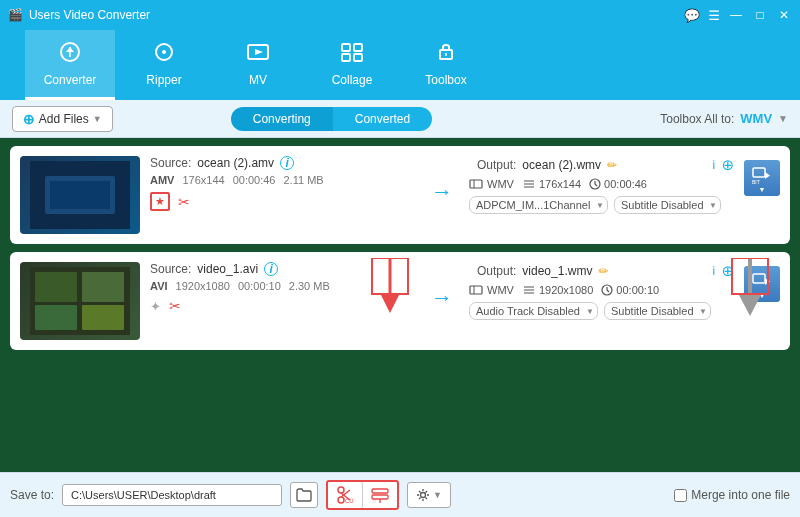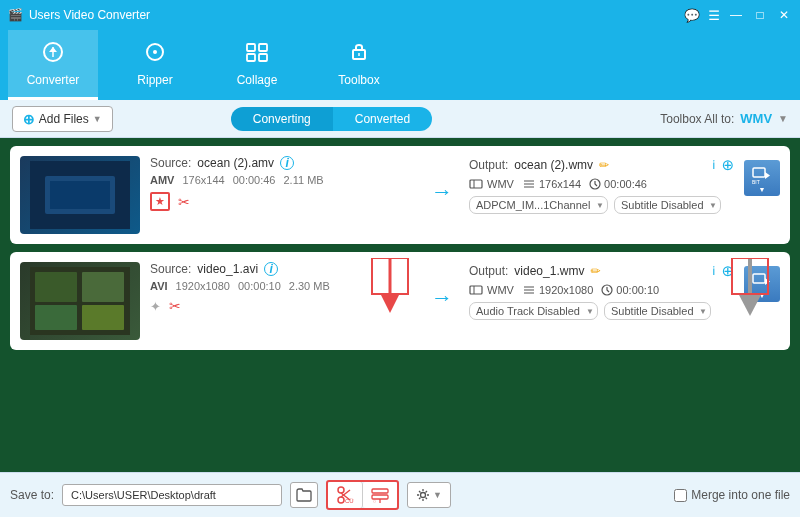--- a/index.html
+++ b/index.html
@@ -19,22 +19,22 @@
     .title-bar-controls { display: flex; gap: 8px; align-items: center; }
     .title-bar-btn { color: white; font-size: 12px; cursor: pointer; background: none; border: none; width: 16px; text-align: center; }
 
     
     .nav-bar {
       background: #1ab3e8;
       height: 70px;
       display: flex;
       align-items: flex-end;
       padding-bottom: 0;
-      padding-left: 8px;
-      gap: 12px;
+      padding-left: 25px;
+      gap: 4px;
     }
     .nav-item {
       display: flex;
       flex-direction: column;
       align-items: center;
       justify-content: center;
       width: 90px;
       height: 70px;
       color: white;
       cursor: pointer;
@@ -156,21 +156,21 @@
       display: flex;
       align-items: center;
       justify-content: center;
       padding: 0 6px;
       padding-top: 20px;
     }
     .arrow-right { color: #1ab3e8; font-size: 22px; }
 
     
     .output-info { flex: 1; min-width: 0; }
-    .output-row { display: flex; align-items: center; gap: 6px; color: #555; font-size: 12px; margin-bottom: 4px; }
+    .output-row { display: flex; align-items: center; gap: 6px; color: #555; font-size: 12px; margin-bottom: 4px; margin-left: 8px; }
     .output-name { color: #333; font-weight: 500; }
     .edit-icon { color: #f0a000; cursor: pointer; }
     .output-meta { display: flex; align-items: center; gap: 8px; color: #555; font-size: 11px; margin-bottom: 6px; }
     .output-selects { display: flex; gap: 6px; flex-wrap: wrap; }
     .small-select {
       border: 1px solid #ccc;
       border-radius: 7px;
       padding: 2px 6px;
       font-size: 11px;
       color: #555;
@@ -307,20 +307,29 @@
     <span>Converter</span>
   </div>
   <div class="nav-item">
     <span class="nav-icon">
       <svg width="24" height="22" viewBox="0 0 24 22">
           <circle cx="12" cy="11" r="8" fill="none" stroke="white" stroke-width="2"></circle>
           <circle cx="12" cy="11" r="2" fill="white"></circle>
         </svg>
     </span>
     <span>Ripper</span>
+  </div>
+  <div class="nav-item">
+    <span class="nav-icon">
+      <svg width="26" height="22" viewBox="0 0 26 22">
+          <rect x="3" y="4" width="20" height="14" rx="2" fill="none" stroke="white" stroke-width="2"></rect>
+          <path d="M10 8 l8 3 l-8 3 Z" fill="white"></path>
+        </svg>
+    </span>
+    <span>MV</span>
   </div>
   <div class="nav-item">
     <span class="nav-icon">
       <svg width="26" height="22" viewBox="0 0 26 22">
           <rect x="3" y="3" width="8" height="7" rx="1" fill="none" stroke="white" stroke-width="1.8"></rect>
           <rect x="15" y="3" width="8" height="7" rx="1" fill="none" stroke="white" stroke-width="1.8"></rect>
           <rect x="3" y="13" width="8" height="7" rx="1" fill="none" stroke="white" stroke-width="1.8"></rect>
           <rect x="15" y="13" width="8" height="7" rx="1" fill="none" stroke="white" stroke-width="1.8"></rect>
         </svg>
     </span>

